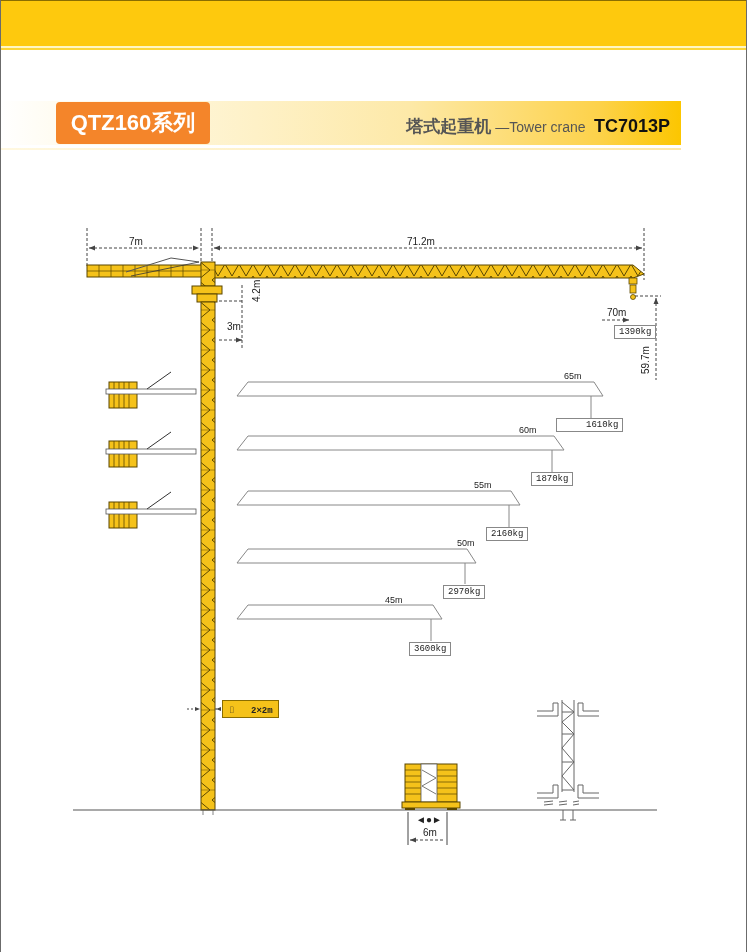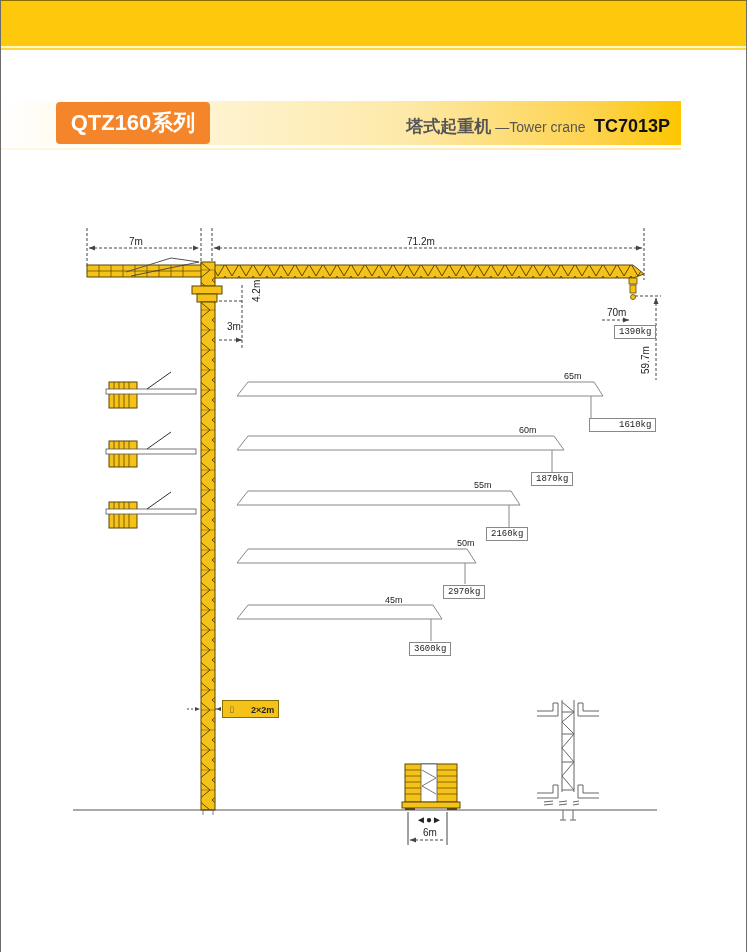--- a/index.html
+++ b/index.html
@@ -44,21 +44,21 @@
     position: absolute; font-size: 9px; color: #222; background: #fff;
     border: 1px solid #888; padding: 0 4px; height: 12px; line-height: 12px; text-align: center; font-family: Liberation Mono, monospace;
   }
   .vlabel { position: absolute; font-size: 9px; color: #222; transform: rotate(-90deg); transform-origin: left top; white-space: nowrap; }
   .size-badge {
     position: absolute; left: 221px; top: 700px; width: 57px; height: 18px;
     background: #f5c21a; border: 1px solid #8a6d00; font-size: 9px; font-weight: bold; color: #222;
     line-height: 18px; box-sizing: border-box;
   }
   .size-badge .icon { display: inline-block; margin-left: 6px; width: 10px; font-weight: normal; }
-  .size-badge .txt { margin-left: 12px; }
+  .size-badge .txt { margin-left: 12px; font-family: Liberation Mono, monospace; }
 </style>
 </head>
 <body>
 
 <div class="top-band"></div>
 <div class="top-band-stripe1"></div>
 <div class="top-band-stripe2"></div>
 
 <div class="title-bar"></div>
 <div class="title-underline"></div>
@@ -251,21 +251,21 @@
 
 <div class="lbl b" style="left:128px; top:236px;">7m</div>
 <div class="lbl b" style="left:406px; top:236px;">71.2m</div>
 <div class="vlabel b" style="left:250px; top:302px; font-size:10px;">4.2m</div>
 <div class="lbl b" style="left:226px; top:321px;">3m</div>
 <div class="lbl b" style="left:606px; top:307px;">70m</div>
 <div class="kg" style="left:613px; top:325px;">1390kg</div>
 <div class="vlabel b" style="left:639px; top:374px; font-size:10px;">59.7m</div>
 
 <div class="lbl" style="left:563px; top:371px;">65m</div>
-<div class="kg" style="left:588px; top:418px;padding-left:29px;">1610kg</div>
+<div class="kg" style="left:555px; top:418px;padding-left:29px;">1610kg</div>
 <div class="lbl" style="left:518px; top:425px;">60m</div>
 <div class="kg" style="left:530px; top:472px;">1870kg</div>
 <div class="lbl" style="left:473px; top:480px;">55m</div>
 <div class="kg" style="left:485px; top:527px;">2160kg</div>
 <div class="lbl" style="left:428px; top:538px;padding-left:28px;">50m</div>
 <div class="kg" style="left:442px; top:585px;">2970kg</div>
 <div class="lbl" style="left:384px; top:595px;">45m</div>
 <div class="kg" style="left:408px; top:642px;">3600kg</div>
 
 <div class="size-badge">

